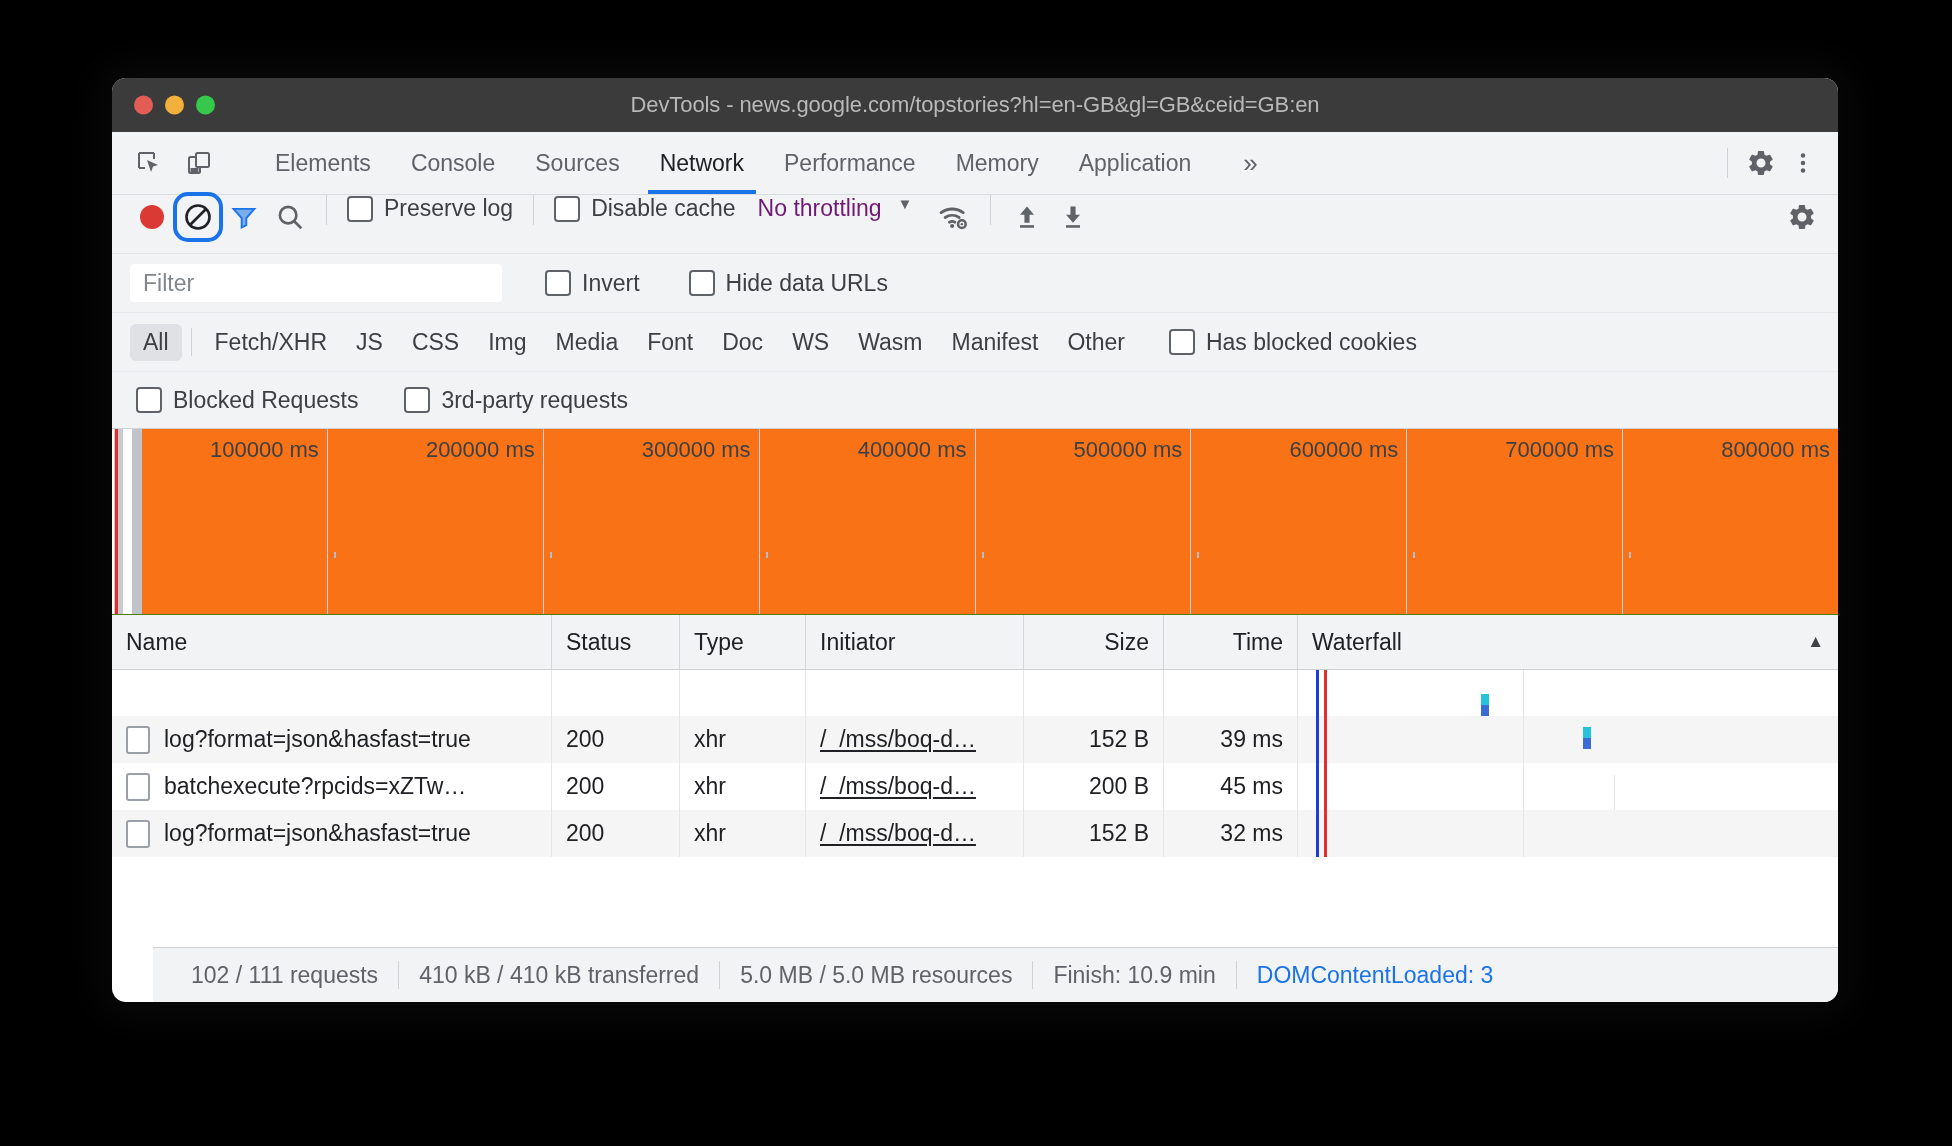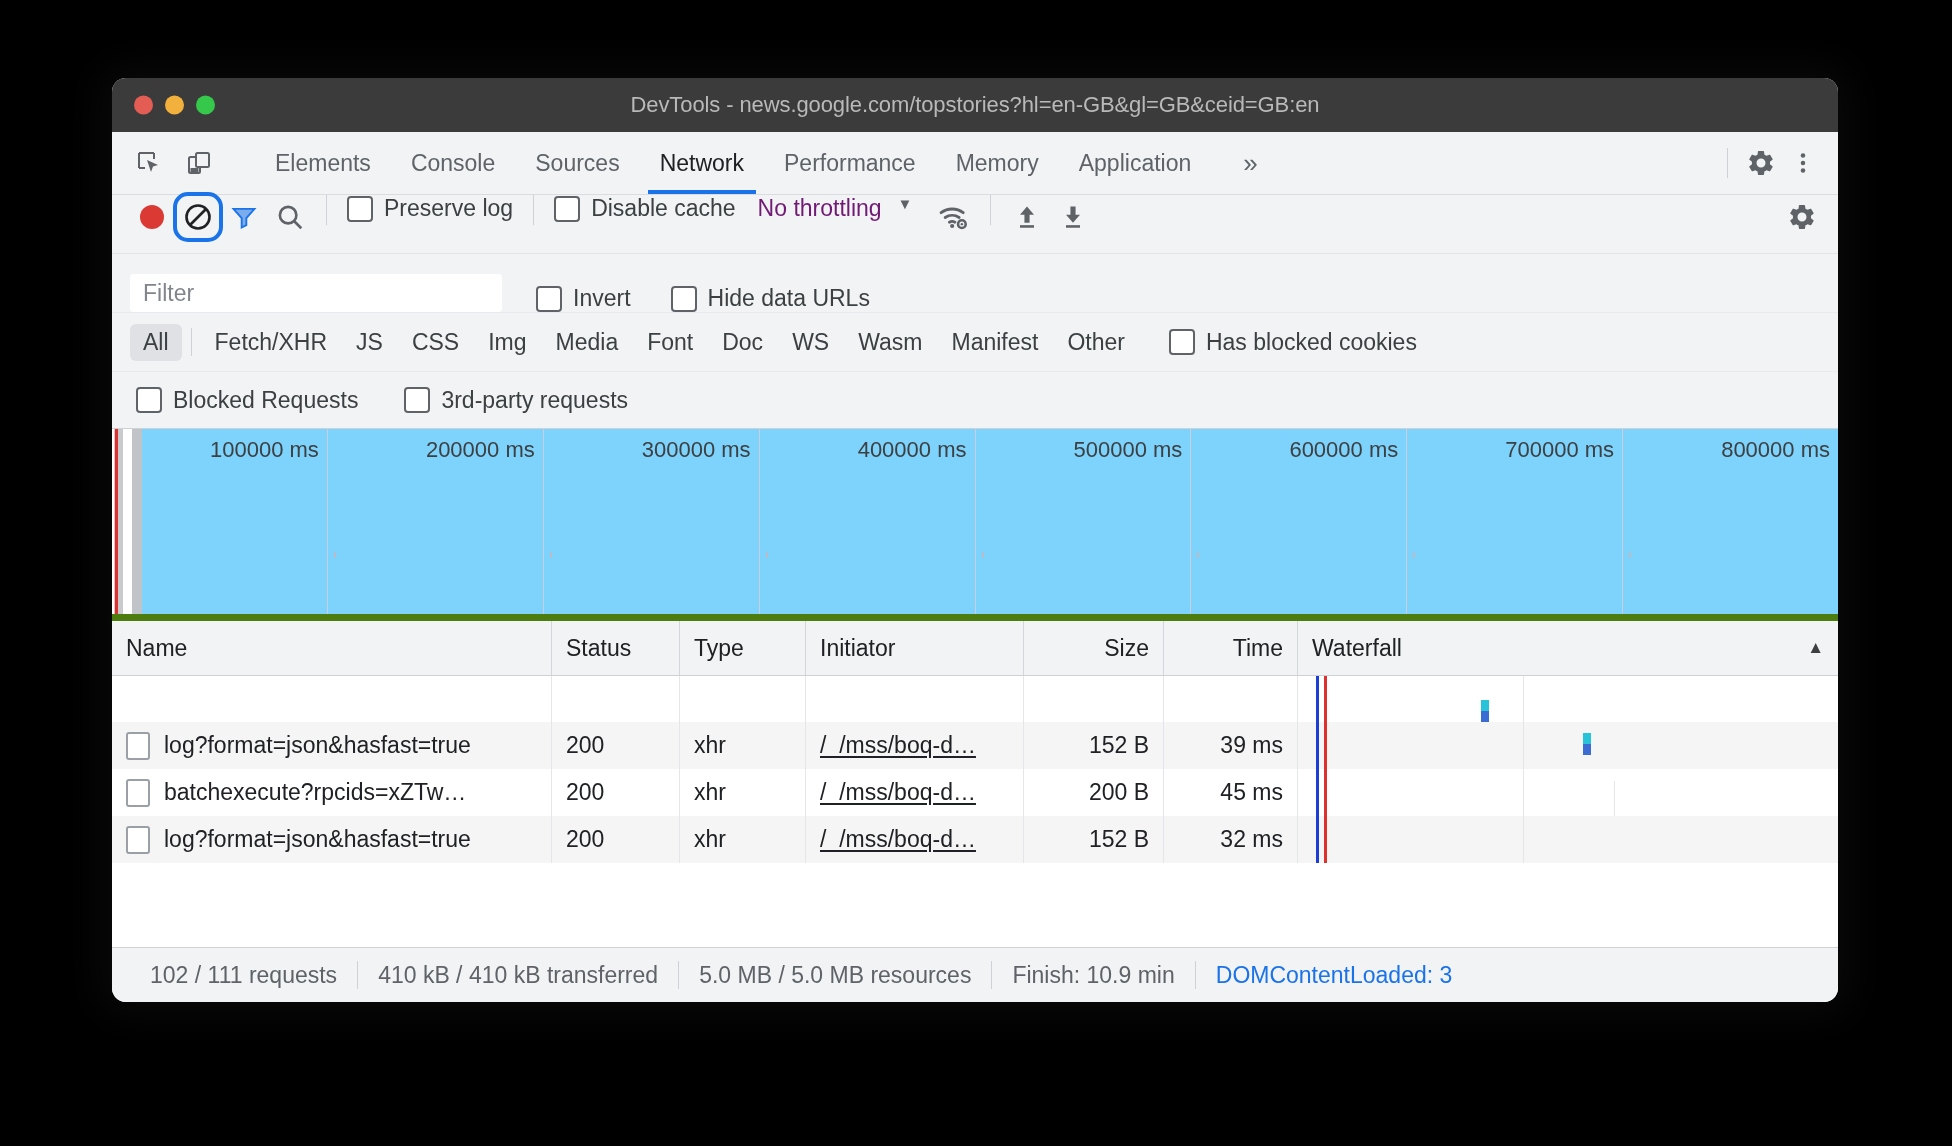--- a/index.html
+++ b/index.html
@@ -171,23 +171,23 @@
     padding-left: 14px;
   }
   .caret { font-size: 15px; color: #5f6368; padding: 0 18px 0 14px; }
   .spacer { flex: 1 1 auto; }
 
   
   .filterrow {
     flex: 0 0 58px;
     background: #f1f3f4;
     display: flex;
-    align-items: flex-end;
+    align-items: center;
     padding: 0 18px;
-    gap: 0;
+    gap: 9px;
     border-bottom: 1px solid #e8eaed;
   }
   .filter-input {
     width: 372px;
     height: 38px;
     background: #ffffff;
     border: 1px solid #ffffff;
     border-radius: 3px;
     display: flex;
     align-items: center;
@@ -225,23 +225,23 @@
     display: flex;
     align-items: center;
     padding: 0 18px;
     border-bottom: 1px solid #cfd2d4;
   }
   .blockedrow .chk-label { margin-right: 34px; }
 
   
   .overview {
     flex: 0 0 185px;
-    background: #7dd3fc;
+    background: #f97316;
     position: relative;
-    border-bottom: 7px solid #4d7c0f;
+    border-bottom: 1px solid #4d7c0f;
     overflow: hidden;
     display: flex;
   }
   .ov-left-strip {
     position: absolute;
     left: 0; top: 0; bottom: 0;
     width: 28px;
     background: #ffffff;
   }
   .ov-bar-a {
@@ -377,20 +377,21 @@
     flex: 0 0 54px;
     background: #f1f3f4;
     border-top: 1px solid #cfd2d4;
     display: flex;
     align-items: center;
     padding: 0 18px;
     font-size: 23px;
     color: #5f6368;
     overflow: hidden;
     white-space: nowrap;
+    margin-left: 41px;
   }
   .sb-item { padding: 0 20px; }
   .sb-sep { width: 1px; height: 28px; background: #cfd2d4; }
   .sb-item.blue { color: #1a73e8; }
   svg { display: block; }
 </style>
 </head>
 <body>
 
 <div id="root">

